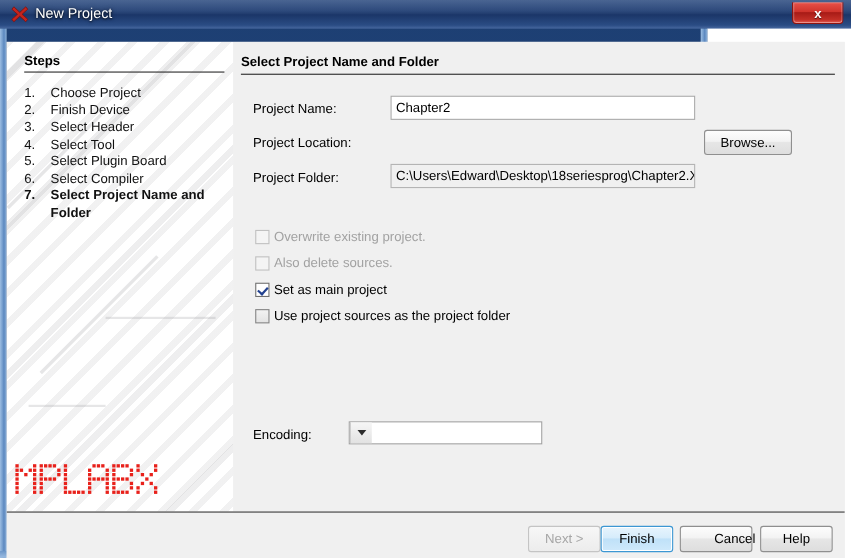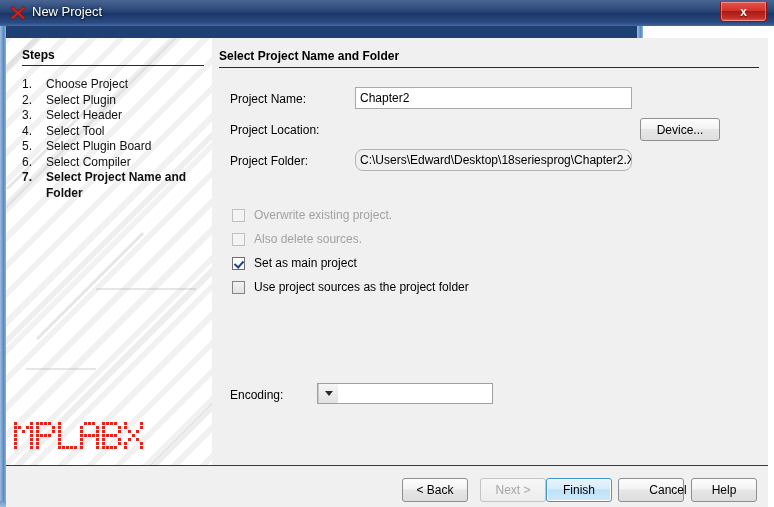--- a/index.html
+++ b/index.html
@@ -224,21 +224,21 @@
     position: absolute;
     left: 428px; top: 80px;
     width: 80px; height: 23px;
   }
 
   
   .check-row {
     position: absolute;
     display: flex;
     align-items: center;
-    gap: 9px;
+    gap: 4px;
     font-size: 12px;
     white-space: nowrap;
   }
   .cbox {
     width: 13px; height: 13px;
     box-sizing: border-box;
     border: 1px solid #848484;
     background: linear-gradient(to bottom, #f2f2f2, #e3e3e3);
     position: relative;
     flex: none;
@@ -353,21 +353,21 @@
 
       <div class="steps-block">
         <div class="steps-title">Steps</div>
         <div id="steps-rows">
             <div class="step-row">
               <div class="step-num">1.</div>
               <div class="step-label">Choose Project</div>
             </div>
             <div class="step-row">
               <div class="step-num">2.</div>
-              <div class="step-label">Select Plugin</div>
+              <div class="step-label">Finish Device</div>
             </div>
             <div class="step-row">
               <div class="step-num">3.</div>
               <div class="step-label">Select Header</div>
             </div>
             <div class="step-row">
               <div class="step-num">4.</div>
               <div class="step-label">Select Tool</div>
             </div>
             <div class="step-row">
@@ -611,24 +611,24 @@
         </div>
     </div>
 
     <div class="content">
       <div class="content-header">Select Project Name and Folder</div>
 
       <div class="field-label" style="left:18px; top:54px;text-align:center;">Project Name:</div>
       <div class="text-input" style="left:143px; top:49px; width:277px;">Chapter2</div>
 
       <div class="field-label" style="left:18px; top:85px;">Project Location:</div>
-      <div class="btn browse">Device...</div>
+      <div class="btn browse">Browse...</div>
 
       <div class="field-label" style="left:18px; top:116px;">Project Folder:</div>
-      <div class="text-input readonly" style="left:143px; top:111px; width:277px;border-radius:8px;">C:\Users\Edward\Desktop\18seriesprog\Chapter2.X</div>
+      <div class="text-input readonly" style="left:143px; top:111px; width:277px;">C:\Users\Edward\Desktop\18seriesprog\Chapter2.X</div>
 
       <div id="checkbox-group">
           <div class="check-row disabled" style="left: 20px; top: 170px;">
             <div class="cbox disabled"></div>
             <div class="cb-label">Overwrite existing project.</div>
           </div>
           <div class="check-row disabled" style="left: 20px; top: 194px;">
             <div class="cbox disabled"></div>
             <div class="cb-label">Also delete sources.</div>
           </div>
@@ -642,21 +642,20 @@
           </div>
         </div>
 
       <div class="field-label" style="left:18px; top:350px;">Encoding:</div>
       <div class="combo" style="left:105px; top:345px;">
         <div class="combo-arrow"></div>
       </div>
     </div>
 
     <div class="button-bar">
-      <div class="btn" style="left:396px;">&lt; Back</div>
       <div class="btn disabled" style="left:474px;">Next &gt;</div>
       <div class="btn default" style="left:540px;">Finish</div>
       <div class="btn" style="left:612px;padding-left:34px;">Cancel</div>
       <div class="btn" style="left:685px;">Help</div>
     </div>
 
   </div>
 </div>
 
 </body></html>

